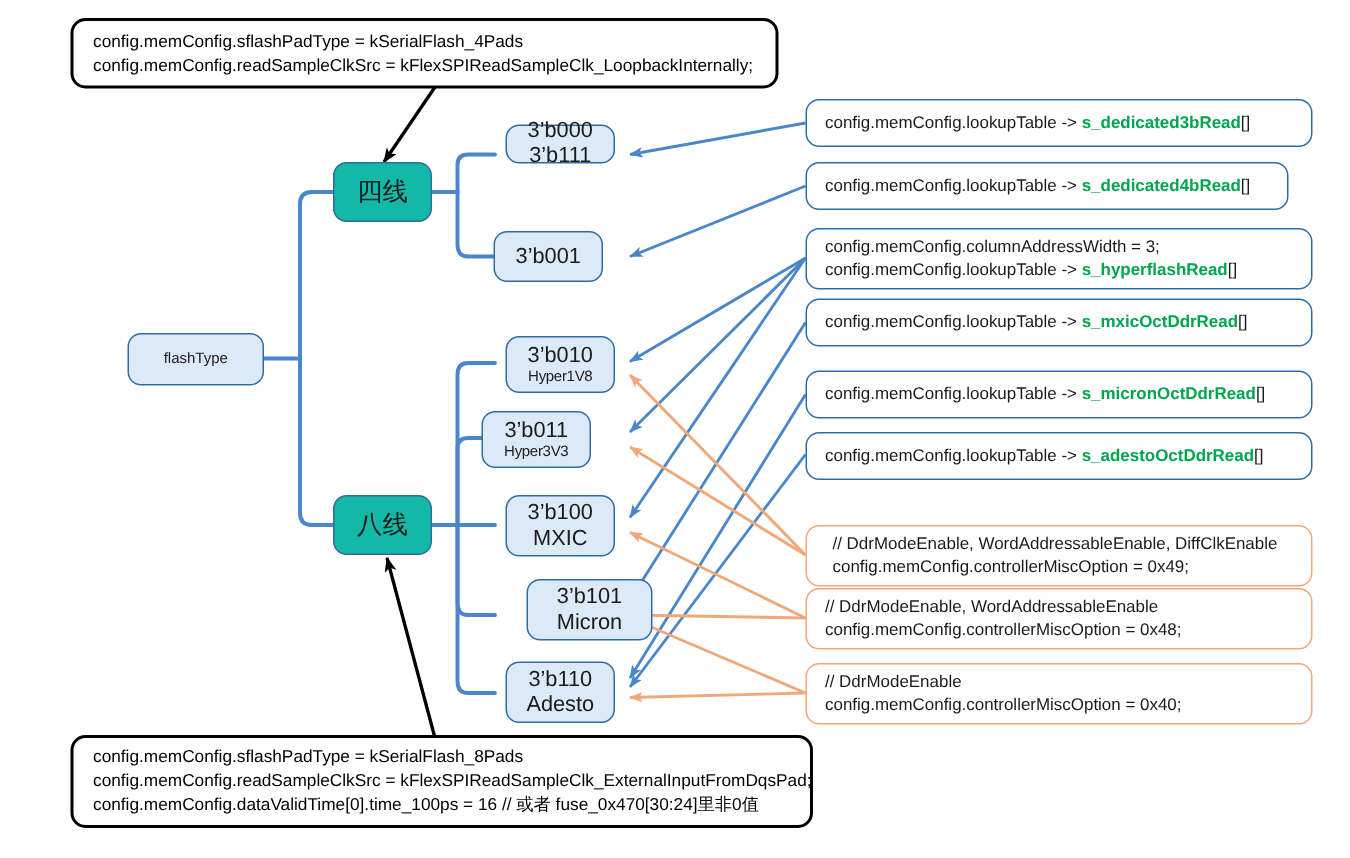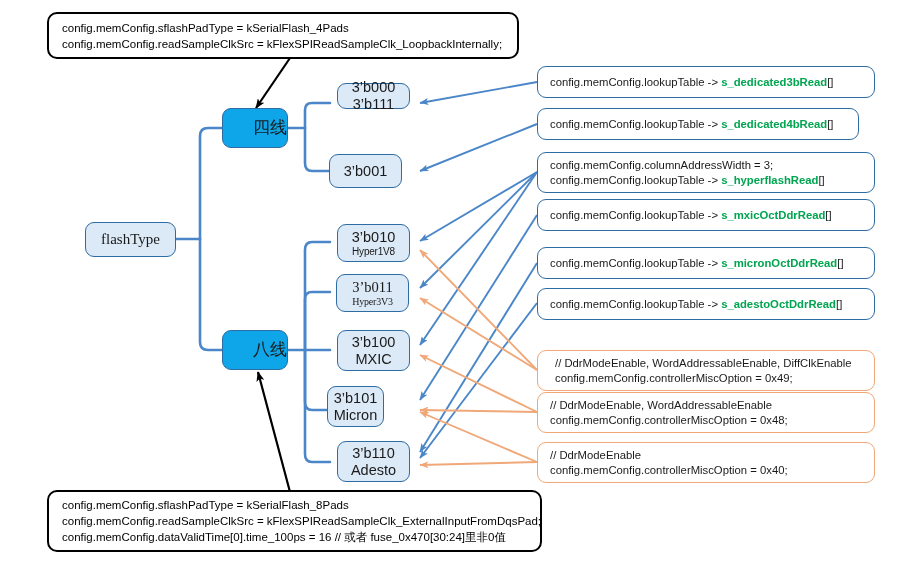--- a/index.html
+++ b/index.html
@@ -45,31 +45,29 @@
     font-size: 14.5px;
     line-height: 17px;
     white-space: nowrap;
   }
   .node .sub {
     font-size: 10px;
     line-height: 12px;
     letter-spacing: -0.2px;
   }
   .node.plain {
-    background: #0ea5e9;
+    background: #14b8a6;
     border-width: 1.7px;
-    align-items: flex-end;
   }
   .node.plain .ln {
     font-size: 17px;
     line-height: 20px;
   }
   .node.root .ln {
-    font-size: 15px;
-    font-family: Liberation Serif, serif;
+    font-size: 10px;
   }
 
   
   .code {
     position: absolute;
     box-sizing: border-box;
     border: 1.5px solid #2e6ca4;
     border-radius: 9px;
     background: #ffffff;
     padding: 6px 0 6px 12px;
@@ -201,31 +199,31 @@
 
   <div class="node" style="left:329px; top:154px; width:73px; height:34px;">
     <div class="ln">3’b001</div>
   </div>
 
   <div class="node" style="left:337px; top:224px; width:73px; height:38px;">
     <div class="ln">3’b010</div>
     <div class="sub">Hyper1V8</div>
   </div>
 
-  <div class="node" style="left:336px; top:274px; width:73px; height:38px;font-family:Liberation Serif, serif;">
+  <div class="node" style="left:321px; top:274px; width:73px; height:38px;">
     <div class="ln">3’b011</div>
     <div class="sub">Hyper3V3</div>
   </div>
 
   <div class="node" style="left:337px; top:330px; width:73px; height:41px;">
     <div class="ln">3’b100</div>
     <div class="ln">MXIC</div>
   </div>
 
-  <div class="node" style="left:327px; top:386px; width:57px; height:41px;">
+  <div class="node" style="left:351px; top:386px; width:84px; height:41px;">
     <div class="ln">3’b101</div>
     <div class="ln">Micron</div>
   </div>
 
   <div class="node" style="left:337px; top:441px; width:73px; height:41px;">
     <div class="ln">3’b110</div>
     <div class="ln">Adesto</div>
   </div>
 
   <div class="code" style="left:537px; top:66px; width:338px; height:32px;">

